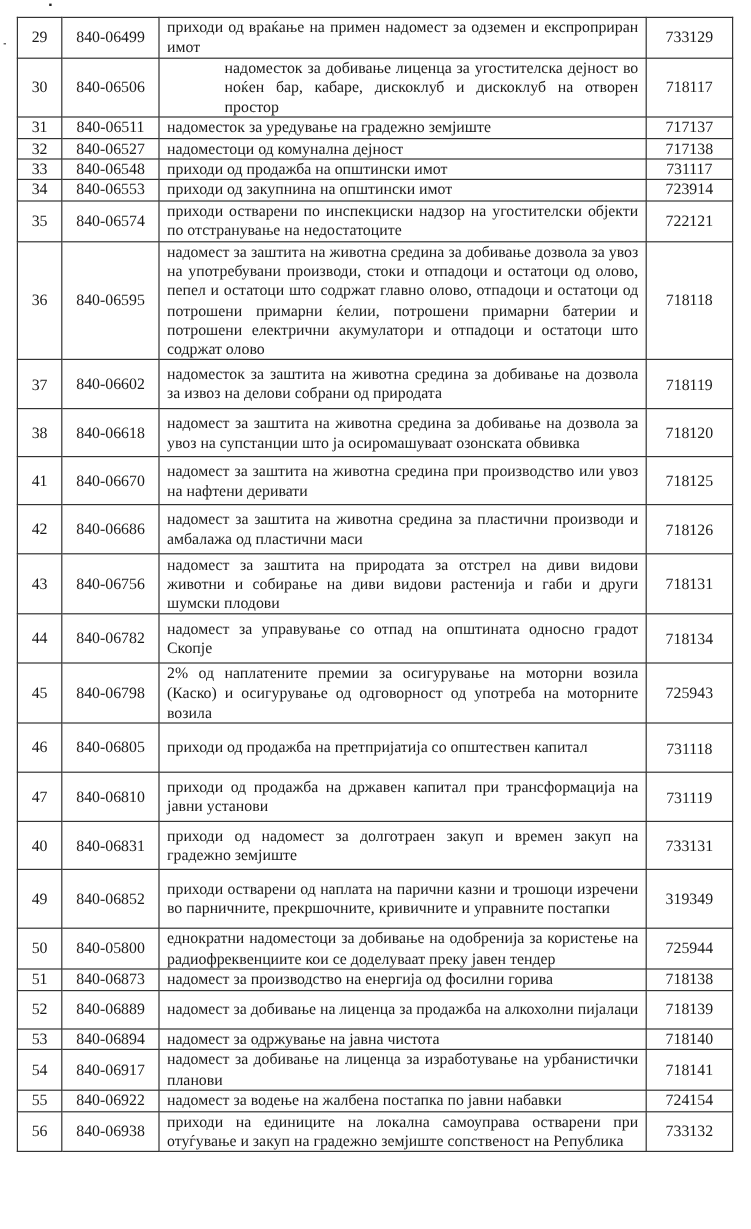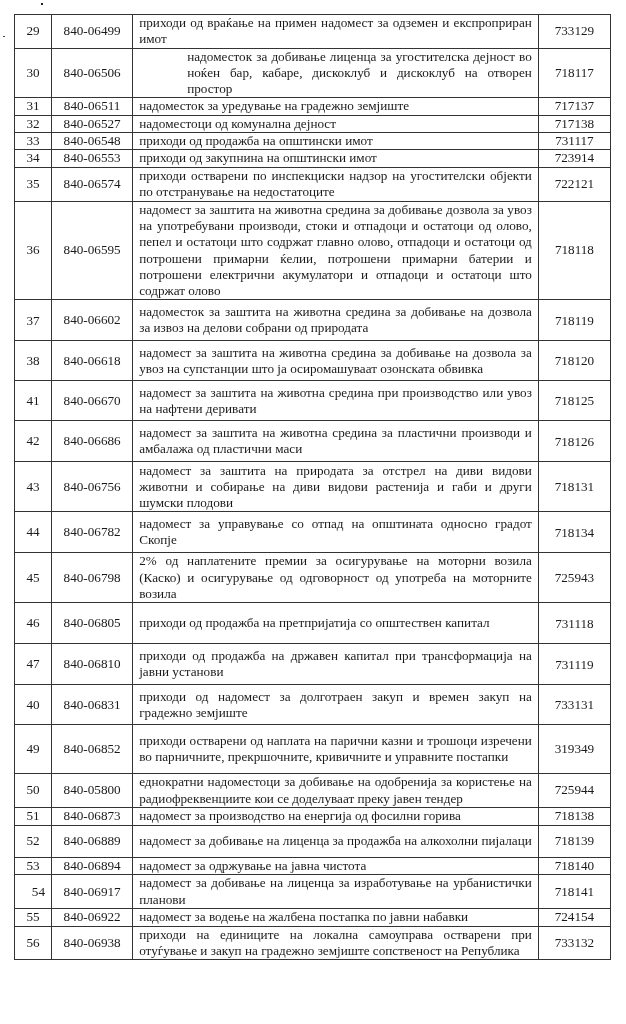--- a/index.html
+++ b/index.html
@@ -343,21 +343,21 @@
         </td>
         <td class="desc">
           <span class="inner" style="display: block;">надомест за одржување на јавна чистота</span>
         </td>
         <td class="code">
           <span class="inner" style="display: block;">718140</span>
         </td>
       </tr>
       <tr style="height: 34px;">
         <td class="num">
-          <span class="inner" style="display: block; text-align: right;">54</span>
+          <span class="inner" style="display: block;">54</span>
         </td>
         <td class="acc">
           <span class="inner" style="display: block;">840-06917</span>
         </td>
         <td class="desc">
           <span class="inner" style="display: block;">надомест за добивање на лиценца за изработување на урбанистички планови</span>
         </td>
         <td class="code">
           <span class="inner" style="display: block;">718141</span>
         </td>

